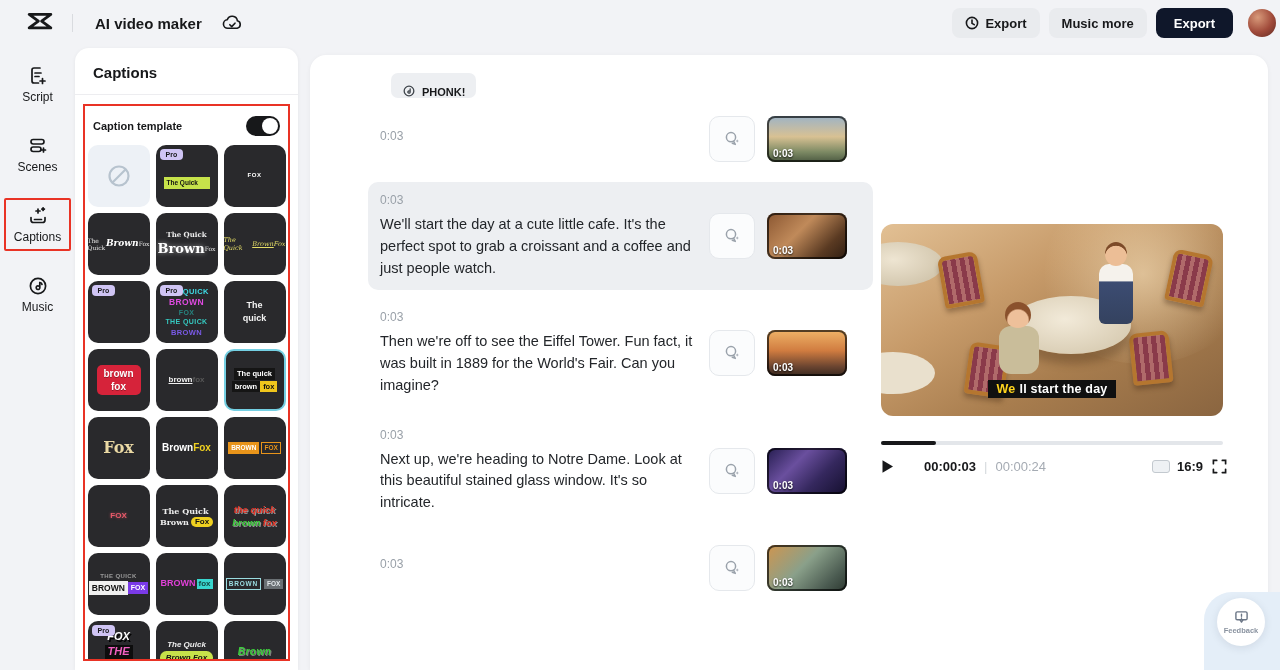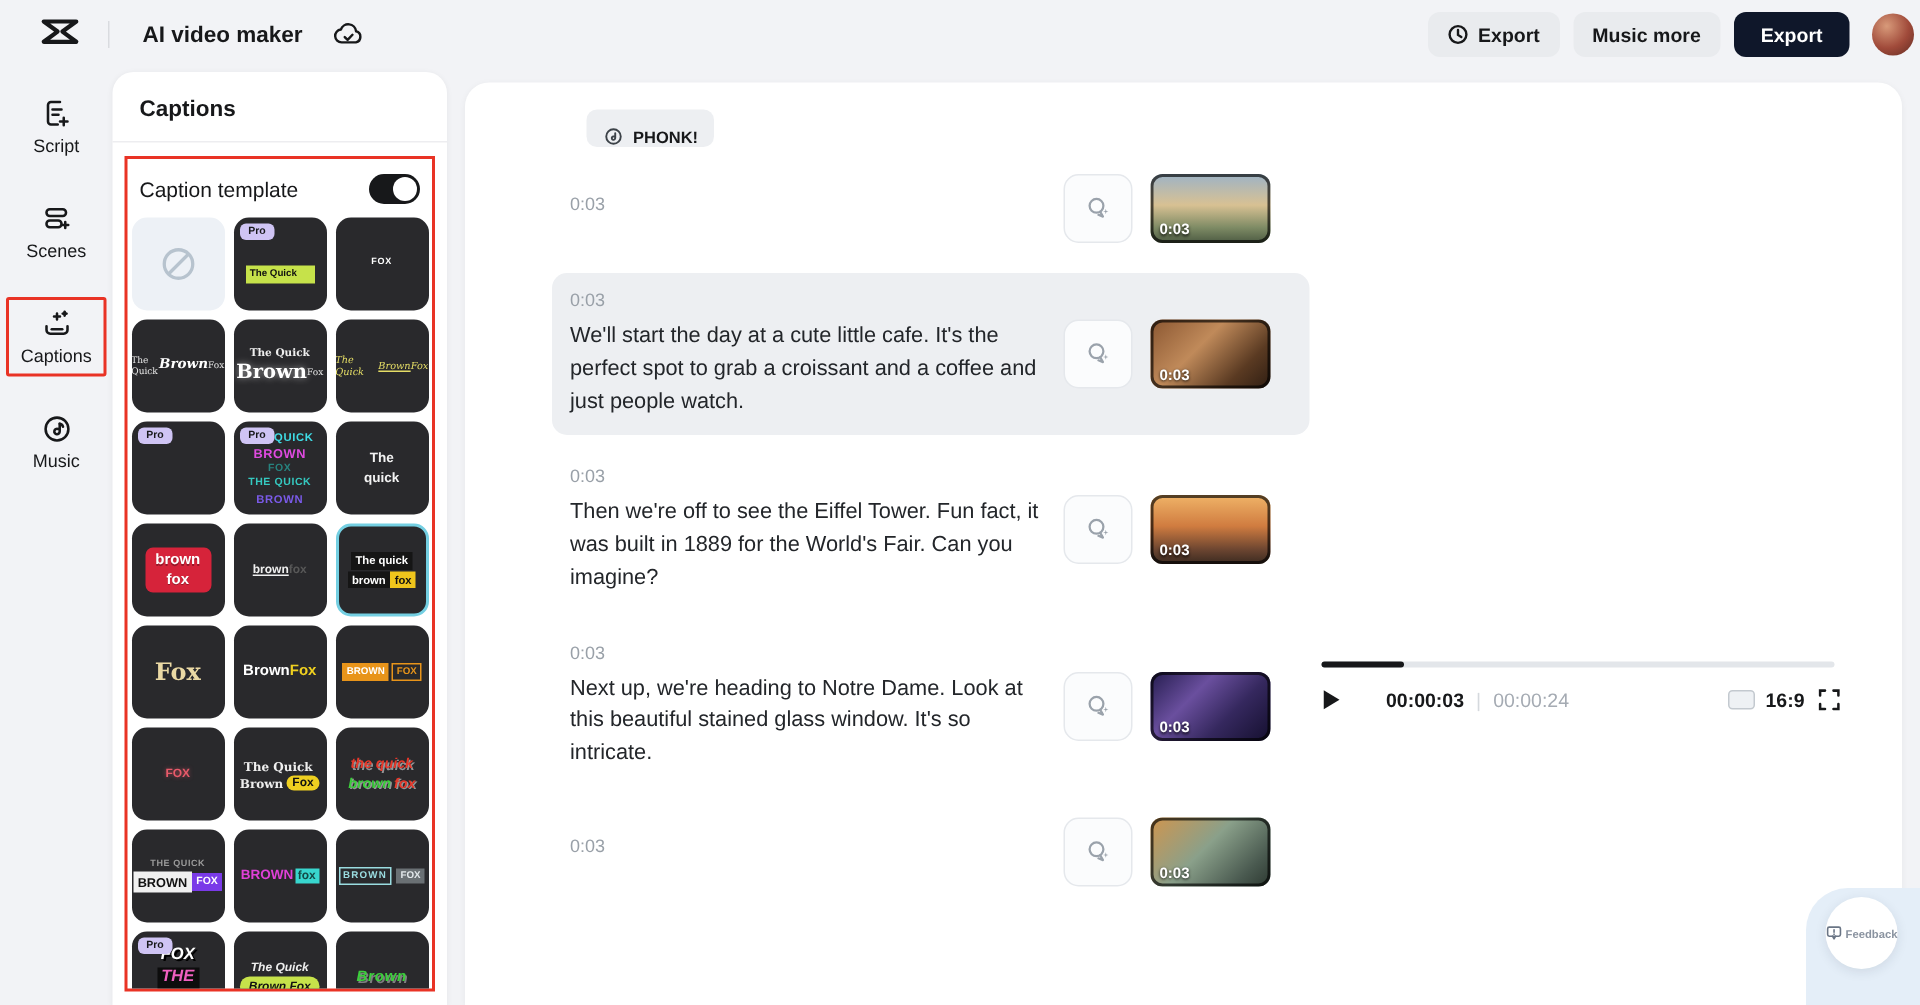--- a/index.html
+++ b/index.html
@@ -20,21 +20,21 @@
   .nav { position:absolute; top:46px; left:0; width:75px; display:flex; flex-direction:column; align-items:center; padding-top:12px; }
   .nav-item { display:flex; flex-direction:column; align-items:center; gap:3px; font-size:12px; color:#17181a; cursor:pointer; margin-bottom:17px; padding:5px 6px; border:2px solid transparent; border-radius:2px; }
   .nav-item.boxed { border-color:#e93325; padding:5px 8px; }
   .nav-item svg { display:block; }
 
   
   .cap-card { position:absolute; left:75px; top:48px; width:223px; bottom:0; background:#fff; border-radius:14px 14px 0 0; box-shadow:0 1px 4px rgba(20,24,40,.06); z-index:3; }
   .cap-title { padding:16px 18px 13px; font-size:15px; font-weight:700; color:#17181a; border-bottom:1px solid #ededf0; }
   .redbox { margin:9px 8px 0; border:2px solid #e93325; height:557px; overflow:hidden; padding:0 5px; }
   .ct-head { display:flex; align-items:center; justify-content:space-between; padding:10px 3px 9px; }
-  .ct-label { font-size:14px; font-weight:400; color:#17181a;text-align:center; }
+  .ct-label { font-size:11px; font-weight:700; color:#17181a;text-align:center; }
   .toggle { width:34px; height:20px; border-radius:10px; background:#17181a; position:relative; cursor:pointer; flex:none; }
   .toggle .knob { position:absolute; top:2px; right:2px; width:16px; height:16px; border-radius:50%; background:#fff; }
   .tile-grid { display:grid; grid-template-columns:repeat(3,62px); gap:6px; justify-content:center; }
   .tile { width:62px; height:62px; border-radius:10px; background:#29292c; position:relative; display:flex; flex-direction:column; align-items:center; justify-content:center; gap:1px; overflow:hidden; cursor:pointer; }
   .tile.tile-none { background:#edf1f6; }
   .tile.tile-selected { border:2px solid #74cfe2; }
   .tile-badge { position:absolute; top:4px; left:4px; background:#cfc4f4; color:#17181a; font-size:7px; font-weight:800; padding:1.5px 6px; border-radius:4px; z-index:2; line-height:1.2; }
   .tl { display:flex; align-items:center; justify-content:center; line-height:1.25; }
 
   
@@ -125,21 +125,21 @@
   .t-cur { font-size:13px; font-weight:700; color:#17181a; margin-left:24px; }
   .t-sep { color:#d5d9dd; margin:0 8px; font-size:13px; }
   .t-total { font-size:13px; color:#a5abb3; }
   .pv-right { margin-left:auto; display:flex; align-items:center; gap:7px; }
   .ratio-box { width:18px; height:13px; border:1.5px solid #c3c9cf; border-radius:3px; background:#eef1f4; cursor:pointer; }
   .ratio-label { font-size:13px; font-weight:600; color:#17181a; }
   .fs-btn { background:none; border:none; padding:2px; cursor:pointer; display:flex; }
 
   
   .fb-bg { position:absolute; right:0; bottom:0; width:76px; height:78px; background:#e4eef8; border-top-left-radius:28px; }
-  .fb-btn { position:absolute; right:15px; bottom:24px; width:48px; height:48px; border-radius:50%; background:#fff; border:none; box-shadow:0 2px 8px rgba(30,40,60,.10); display:flex; flex-direction:row; align-items:center; justify-content:center; gap:2px; cursor:pointer; font-family:inherit; }
+  .fb-btn { position:absolute; right:15px; bottom:24px; width:48px; height:48px; border-radius:50%; background:#fff; border:none; box-shadow:0 2px 8px rgba(30,40,60,.10); display:flex; flex-direction:column; align-items:center; justify-content:center; gap:2px; cursor:pointer; font-family:inherit; }
   .fb-label { font-size:7.5px; color:#8a93a0; font-weight:600; }
 </style>
 </head>
 <body>
 
 <div class="topbar">
   <div class="logo">
     <svg width="26" height="24" viewBox="0 0 24 22">
         <path d="M2 3h20L13.5 9.2 22 15.5H2l8.5-6.3L2 3z" fill="none" stroke="#17181a" stroke-width="2.6" stroke-linejoin="round"></path>
       </svg>
@@ -478,20 +478,37 @@
             <path d="M11.5 12.2l1.8 3.2-3-1.2"></path>
             <path d="M14.8 12.4l.4 1.4.4-1.4 1.4-.4-1.4-.4-.4-1.4-.4 1.4-1.4.4 1.4.4z" fill="#9aa2ab" stroke="none"></path>
           </svg>
     </button>
     <div class="scene-thumb th-seine">
       <span class="thumb-time">0:03</span>
     </div>
   </div>
     </div>
 
+  <div class="preview">
+    <div class="pv-light"></div>
+    <div class="pv-shape pv-table2"></div>
+    <div class="pv-shape pv-table3"></div>
+    <div class="pv-chair" style="position:absolute;left:60px;top:30px;transform:rotate(-10deg);"></div>
+    <div class="pv-chair" style="position:absolute;left:86px;top:120px;transform:rotate(8deg);"></div>
+    <div class="pv-chair" style="position:absolute;left:250px;top:108px;transform:rotate(-6deg);"></div>
+    <div class="pv-chair" style="position:absolute;left:288px;top:28px;transform:rotate(12deg);"></div>
+    <div class="pv-shape pv-table"></div>
+    <div class="pv-waiter-body"></div>
+    <div class="pv-head pv-waiter-head"></div>
+    <div class="pv-woman-body"></div>
+    <div class="pv-head pv-woman-head"></div>
+    <div class="vid-caption">
+      <div class="box"><span class="cap-we">We</span><span class="cap-rest">ll start the day</span></div>
+    </div>
+  </div>
 
   <div class="progress">
       <div class="fill" style="width: 55px;"></div>
     </div>
 
   <div class="pv-controls">
     <button class="play-btn">
       <svg width="13" height="15" viewBox="0 0 13 15">
           <path d="M1.5 1.2L12 7.5 1.5 13.8z" fill="#17181a"></path>
         </svg>

